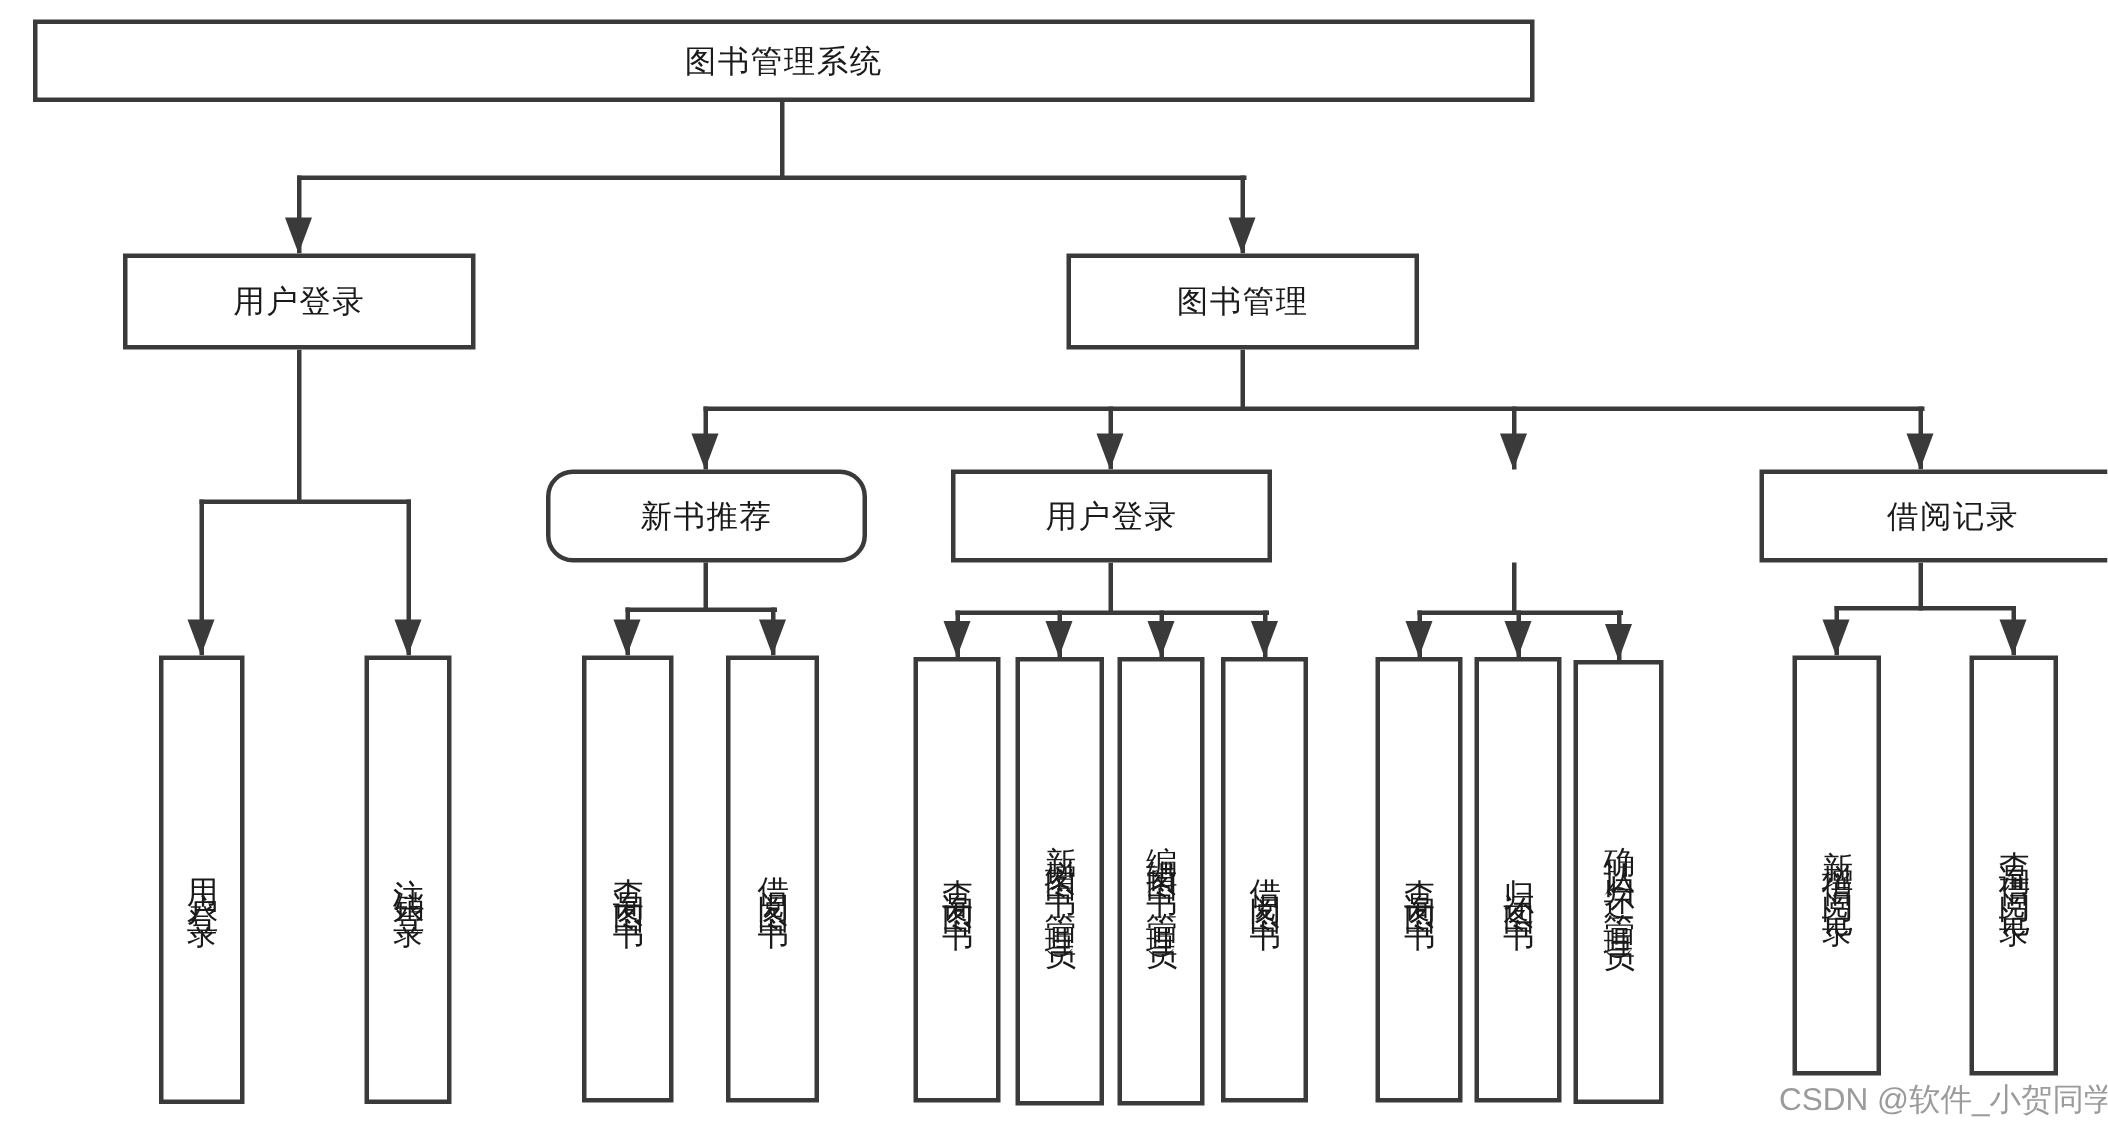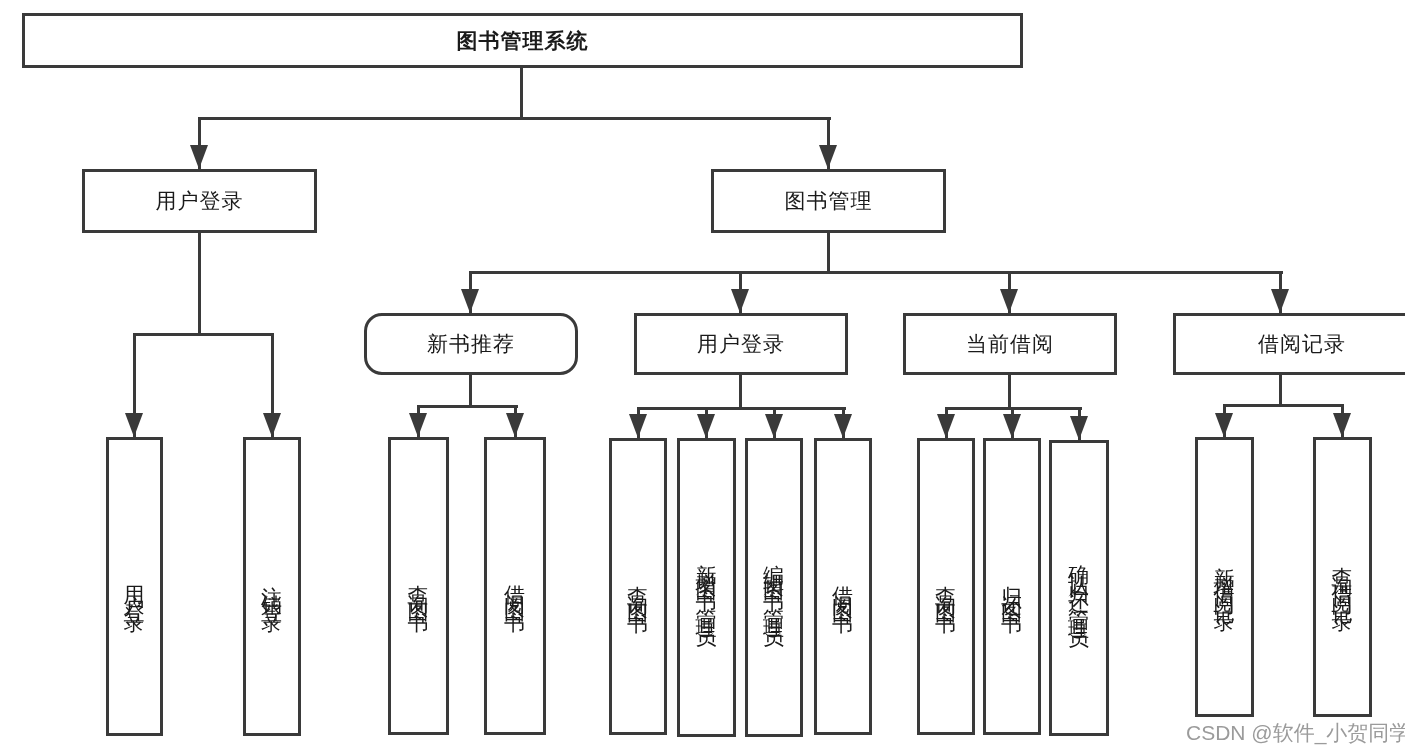--- a/index.html
+++ b/index.html
@@ -86,39 +86,36 @@
   <div class="vline" style="left:1078px;top:407px;height:33px;"></div>
   <div class="arrow" style="left:1070px;top:416px;"></div>
 
   <div class="vline" style="left:1279px;top:375px;height:32px;"></div>
   <div class="hline" style="left:1223px;top:404px;width:121px;"></div>
   <div class="vline" style="left:1223px;top:404px;height:33px;"></div>
   <div class="arrow" style="left:1215px;top:413px;"></div>
   <div class="vline" style="left:1341px;top:404px;height:33px;"></div>
   <div class="arrow" style="left:1333px;top:413px;"></div>
 
-  <div class="box" style="left:22px;top:13px;width:1001px;height:55px;font-weight:bold;">
+  <div class="box" style="left:22px;top:13px;width:1001px;height:55px;">
     <span>图书管理系统</span>
   </div>
 
   <div class="box" style="left:82px;top:169px;width:235px;height:64px;">
     <span>用户登录</span>
   </div>
   <div class="box" style="left:711px;top:169px;width:235px;height:64px;">
     <span>图书管理</span>
   </div>
 
   <div class="box" style="left:364px;top:313px;width:214px;height:62px;border-radius:18px;">
     <span>新书推荐</span>
   </div>
   <div class="box" style="left:634px;top:313px;width:214px;height:62px;">
     <span>用户登录</span>
-  </div>
-  <div class="box" style="left:903px;top:313px;width:214px;height:62px;">
-    <span>当前借阅</span>
   </div>
   <div class="box" style="left:1173px;top:313px;width:258px;height:62px;">
     <span>借阅记录</span>
   </div>
 
   <div class="box" style="left:106px;top:437px;width:57px;height:299px;">
     <span class="vtext">用户登录</span>
   </div>
   <div class="box" style="left:243px;top:437px;width:58px;height:299px;">
     <span class="vtext">注销登录</span>

